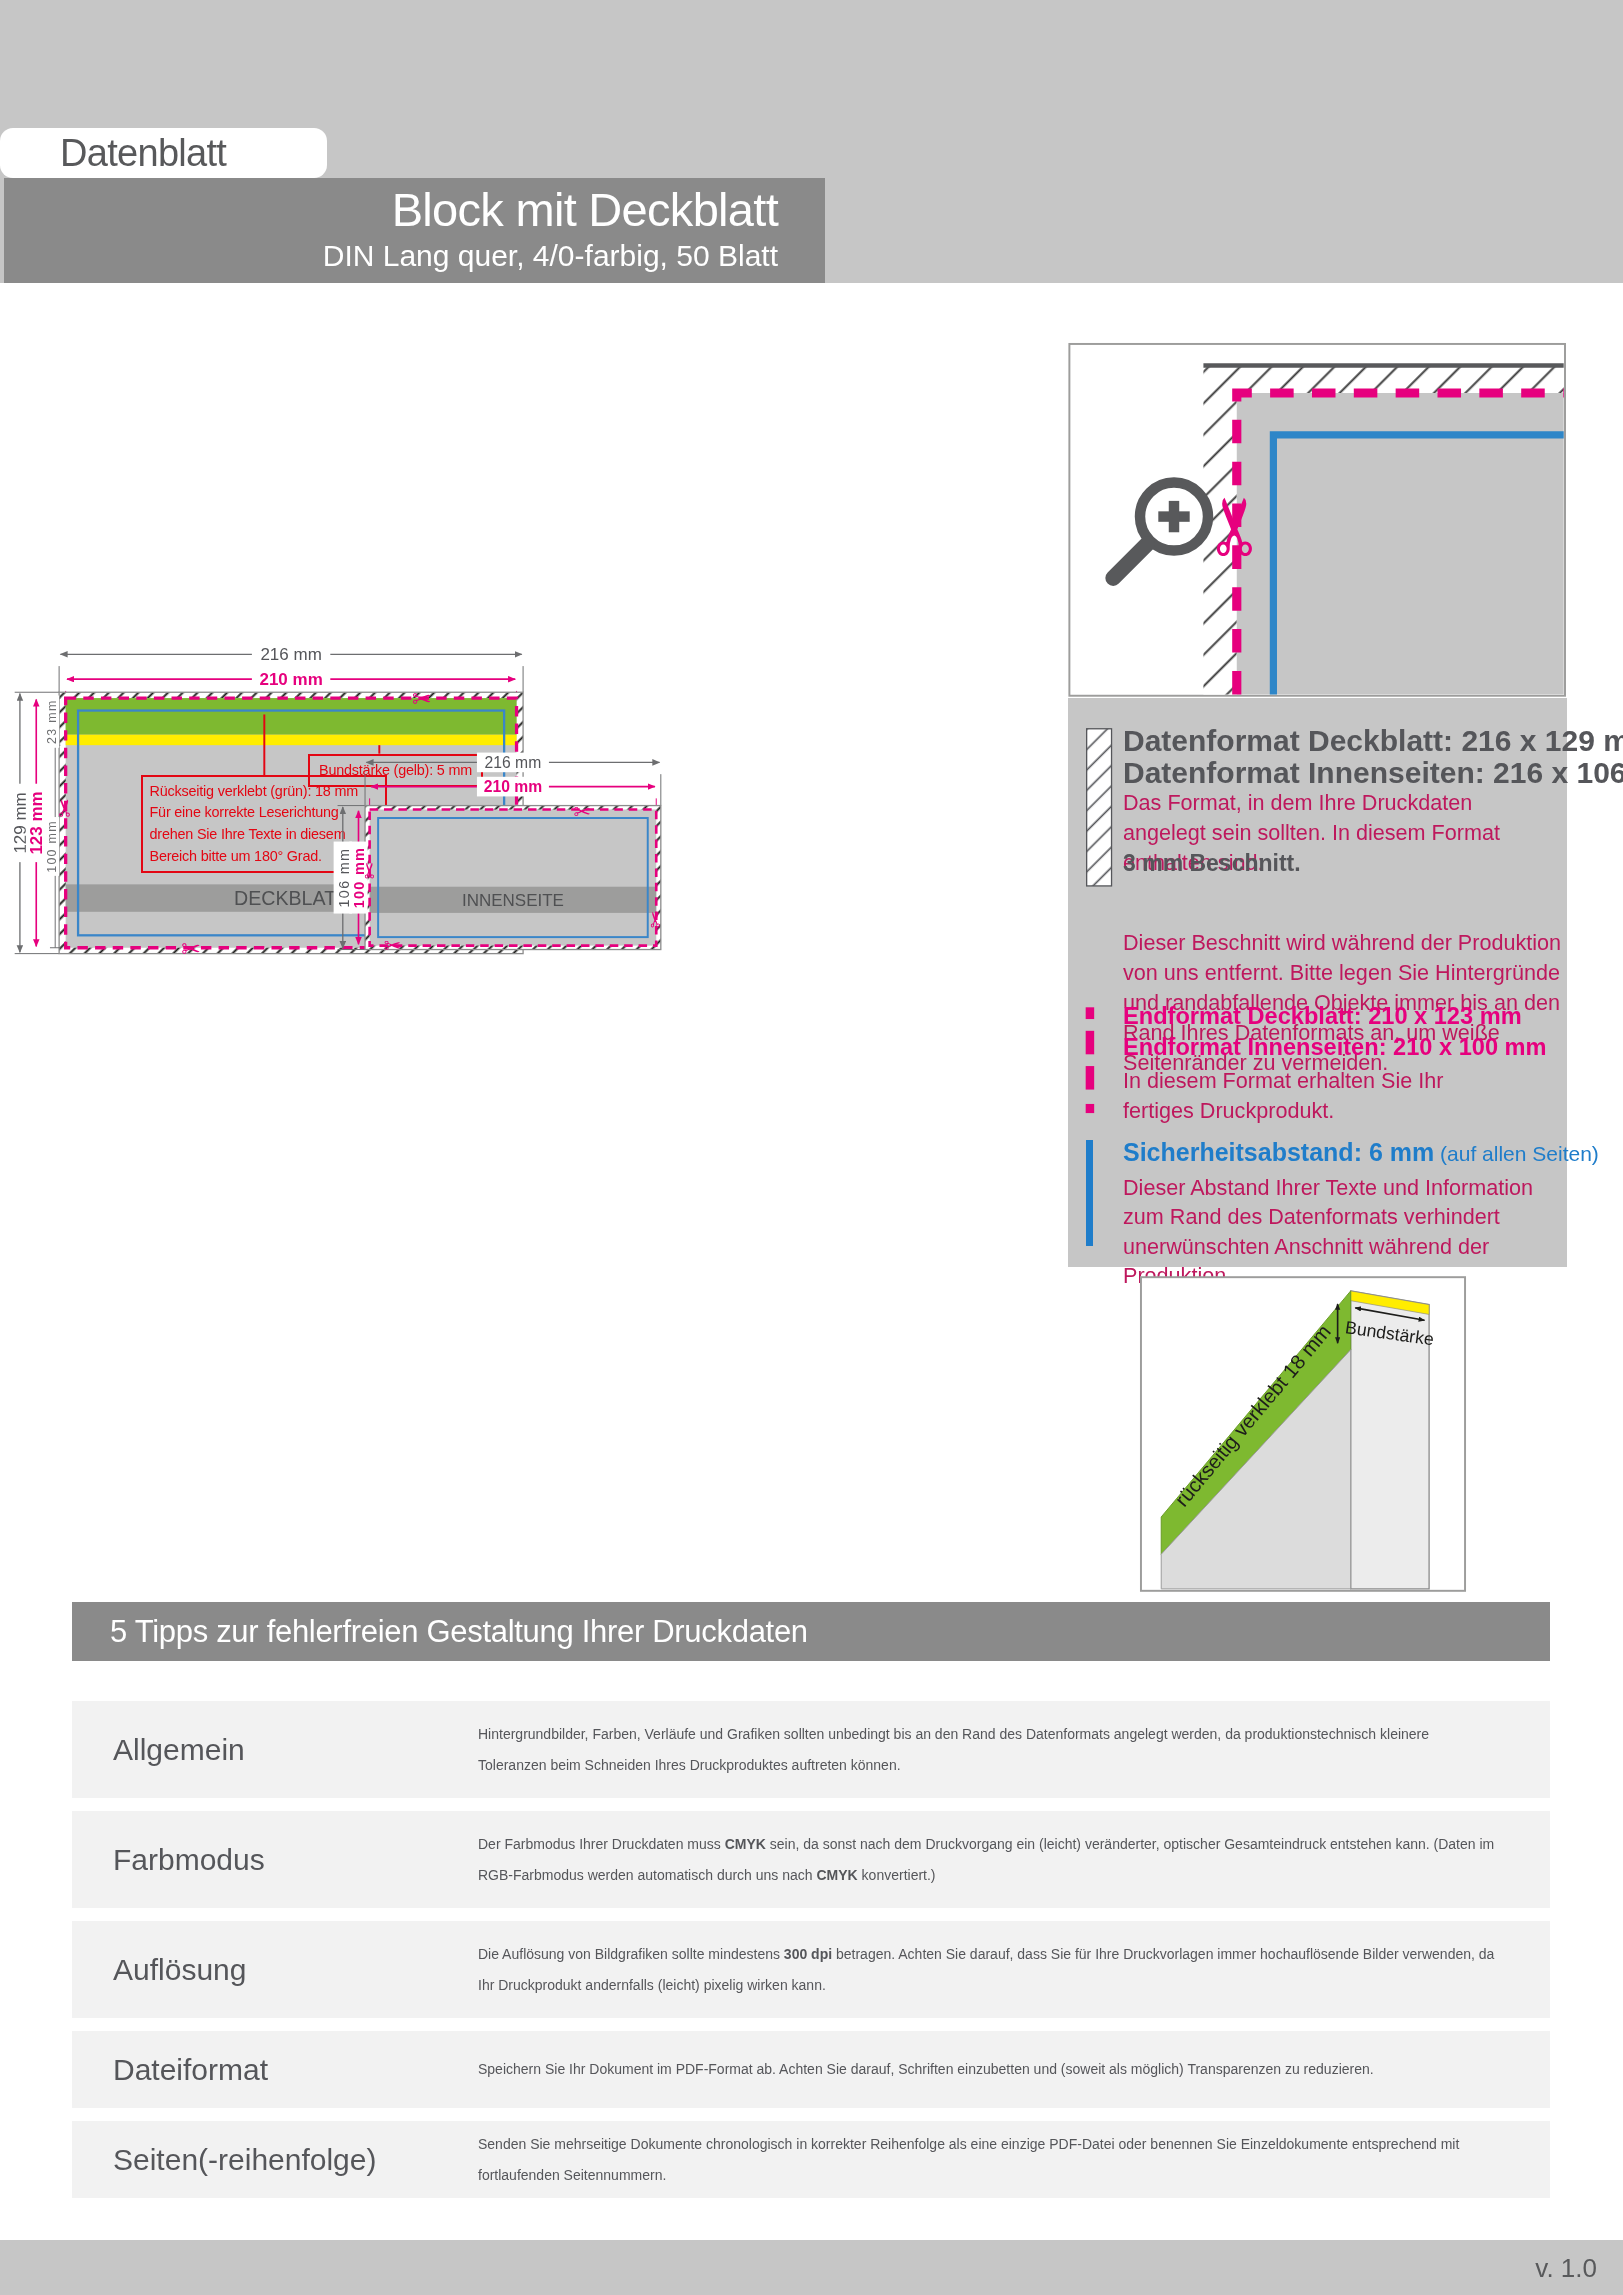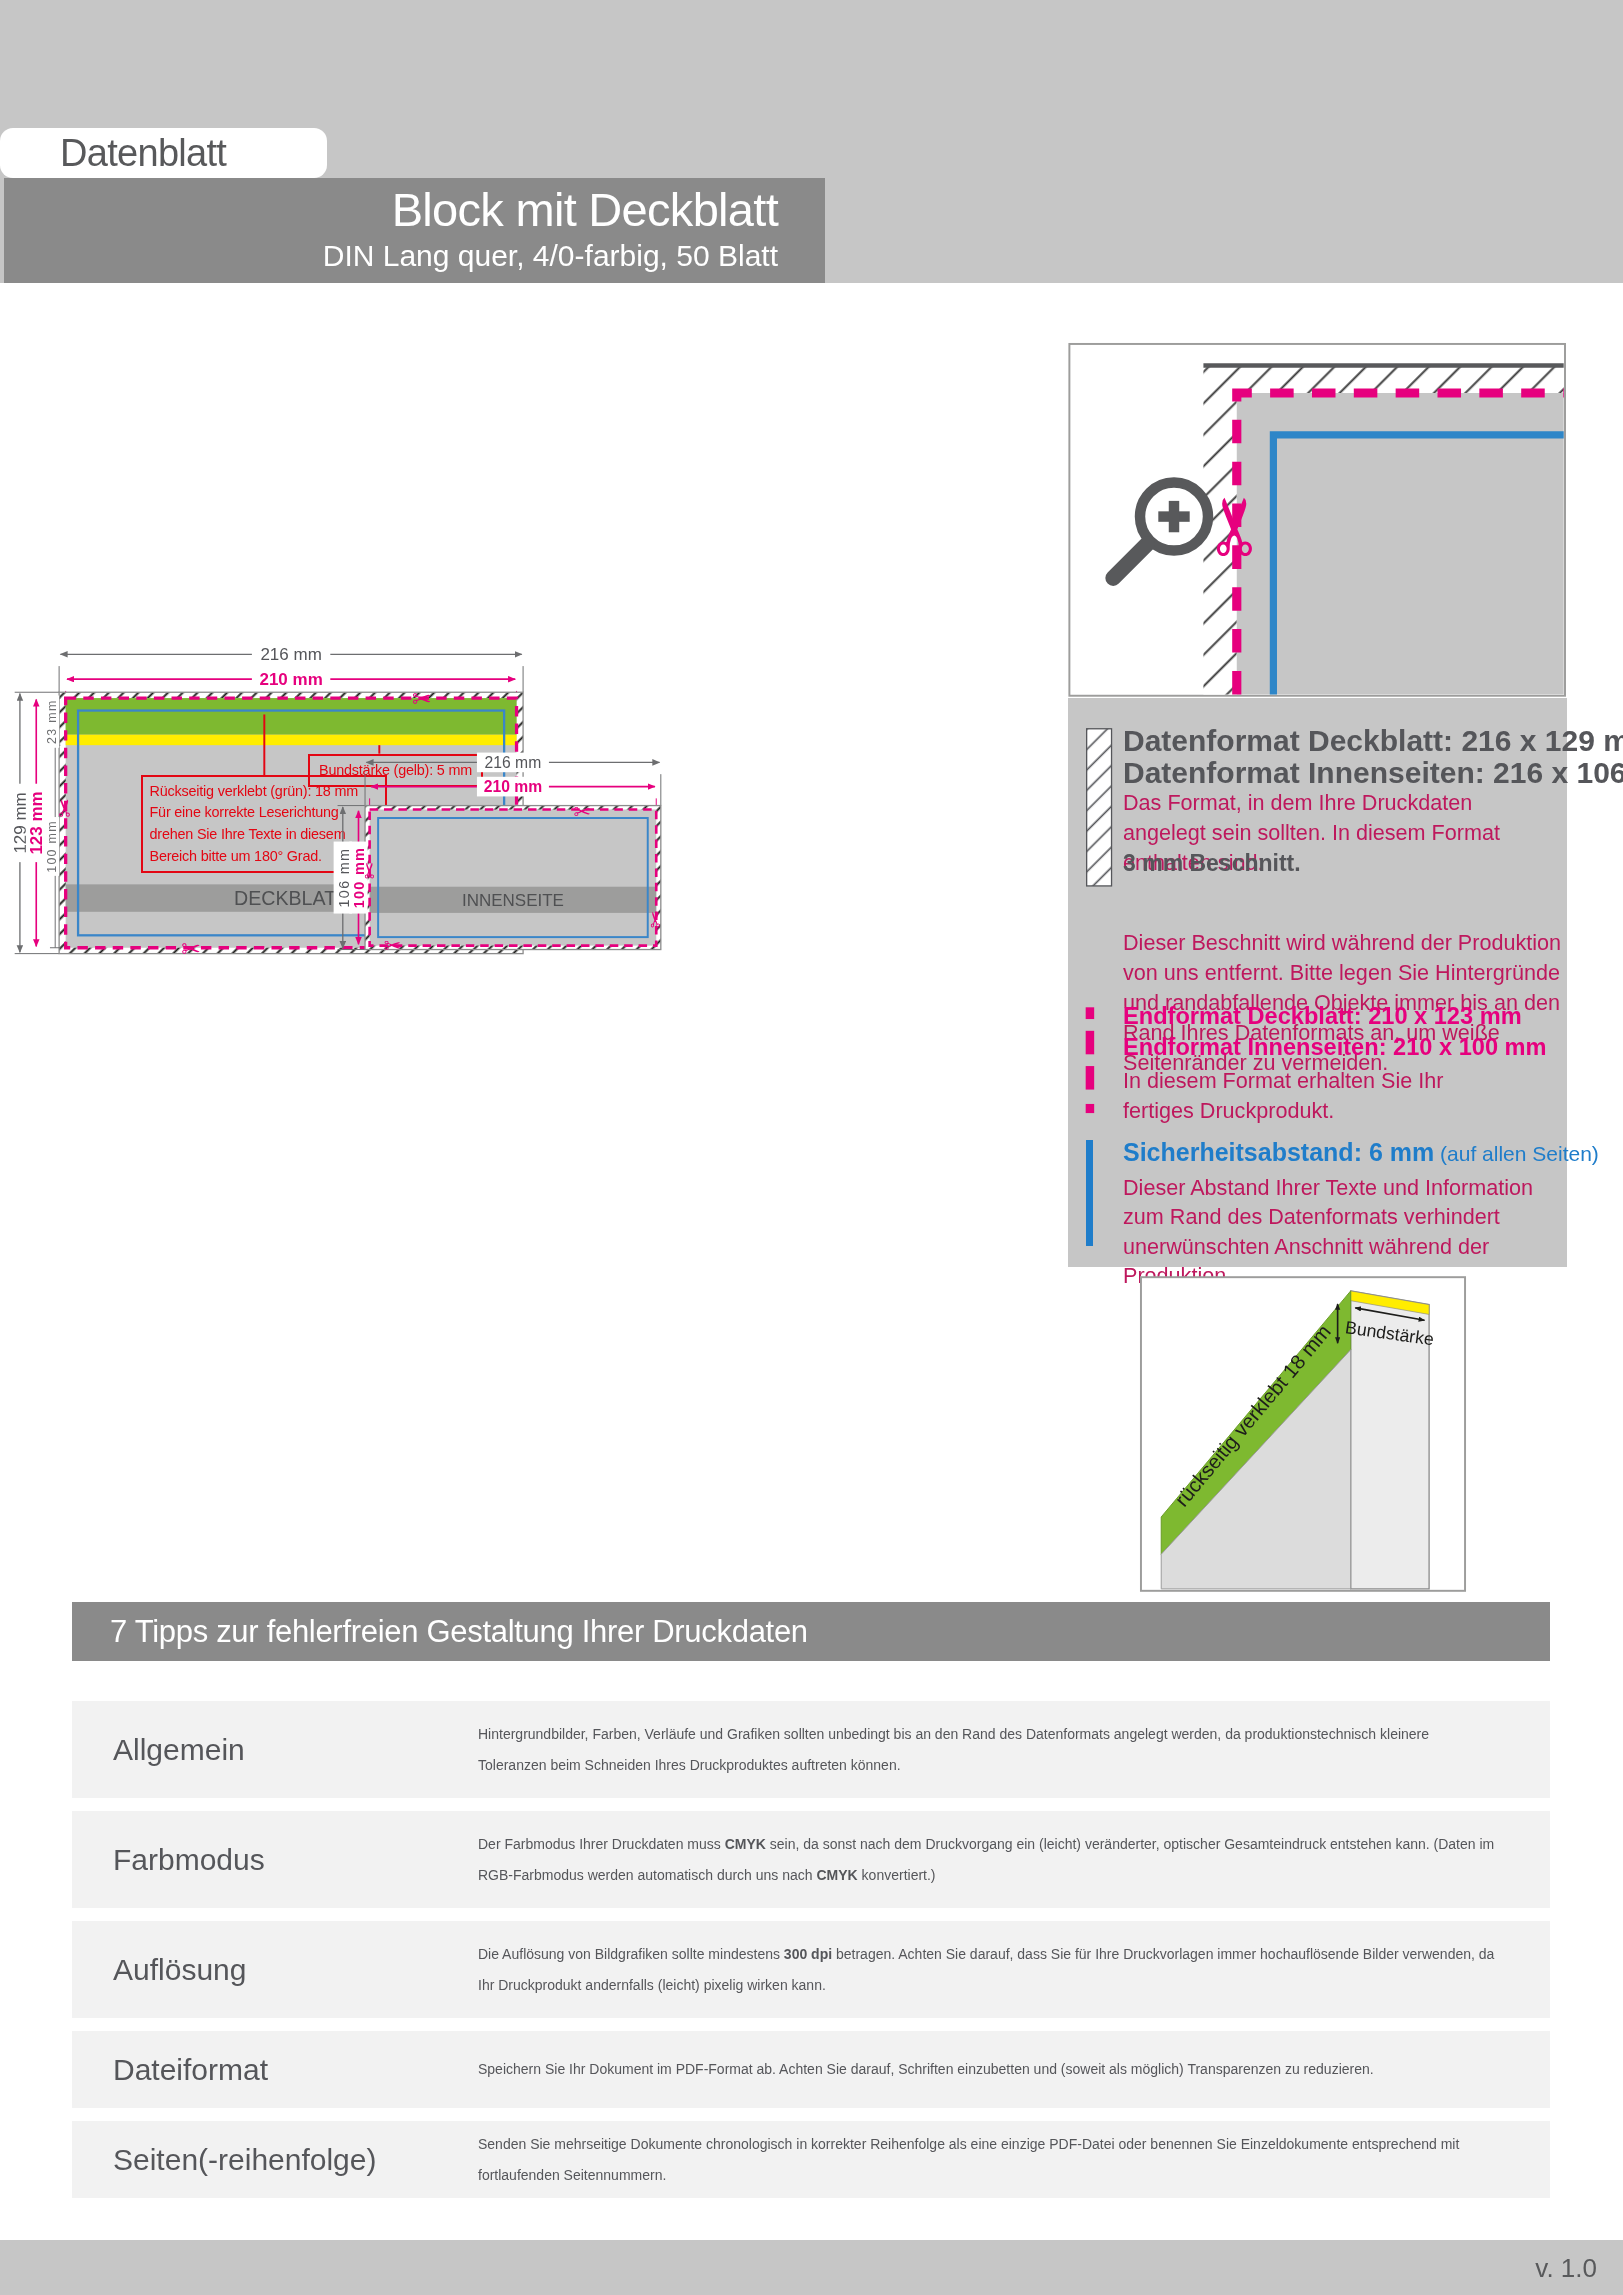--- a/index.html
+++ b/index.html
@@ -265,21 +265,21 @@
 
     <line x1="2045" y1="1992" x2="2045" y2="2052" stroke="#1d1d1b" stroke-width="2.5" marker-start="url(#mbB)" marker-end="url(#mbB)"></line>
     <line x1="2072" y1="1998" x2="2178" y2="2017" stroke="#1d1d1b" stroke-width="2.5" marker-start="url(#mbB)" marker-end="url(#mbB)"></line>
 
     <text x="1918" y="2172" text-anchor="middle" font-size="31" fill="#1d1d1b" transform="rotate(-50 1918 2165)">rückseitig verklebt 18 mm</text>
     <text x="2124" y="2046" text-anchor="middle" font-size="27" fill="#1d1d1b" transform="rotate(8 2124 2040)">Bundstärke</text>
   </g>
 </svg>
 
 <div class="abs tips-title-band">
-  <div class="tips-title">7 Tipps zur fehlerfreien Gestaltung Ihrer Druckdaten</div>
+  <div class="tips-title">5 Tipps zur fehlerfreien Gestaltung Ihrer Druckdaten</div>
 </div>
 
 <div class="abs tip-row" style="top:1701px;height:97px;">
   <div class="tip-label">Allgemein</div>
   <div class="tip-text">Hintergrundbilder, Farben, Verläufe und Grafiken sollten unbedingt bis an den Rand des Datenformats angelegt werden, da produktionstechnisch kleinere Toleranzen beim Schneiden Ihres Druckproduktes auftreten können.</div>
 </div>
 <div class="abs tip-row" style="top:1811px;height:97px;">
   <div class="tip-label">Farbmodus</div>
   <div class="tip-text">Der Farbmodus Ihrer Druckdaten muss <b>CMYK</b> sein, da sonst nach dem Druckvorgang ein (leicht) veränderter, optischer Gesamteindruck entstehen kann. (Daten im RGB-Farbmodus werden automatisch durch uns nach <b>CMYK</b> konvertiert.)</div>
 </div>

